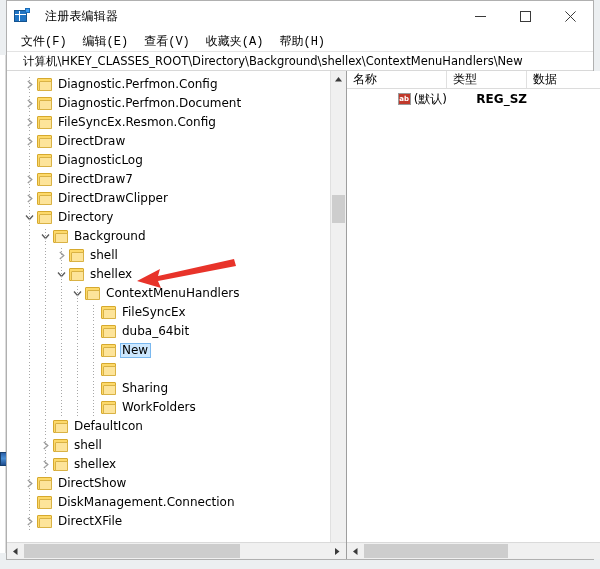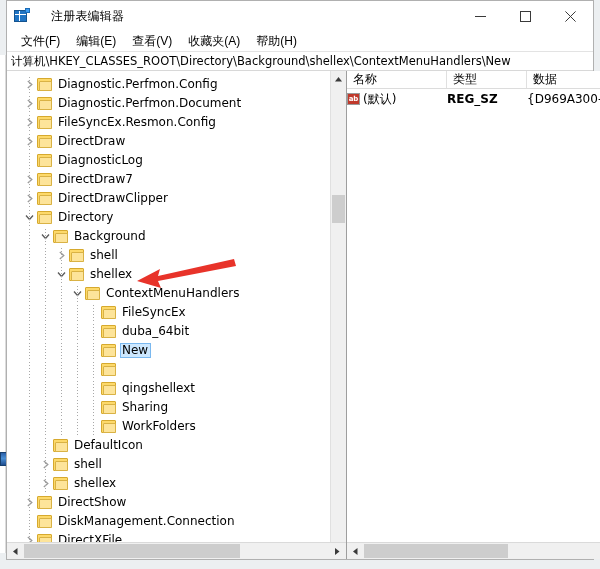--- a/index.html
+++ b/index.html
@@ -48,47 +48,47 @@
     content:""; position:absolute; left:0; top:3px; width:100%; height:1px; background:#ffffff;
   }
   .app-icon .grid::after {
     content:""; position:absolute; left:4px; top:0; width:1px; height:100%; background:#ffffff;
   }
   .app-icon .dot {
     position:absolute; right:0; top:0; width:5px; height:5px;
     background:#3c9bf0; border:1px solid #1b6bb5; box-sizing:border-box;
   }
   .title-text {
-    margin-left:21px; font-size:12px; color:#000000;
+    margin-left:15px; font-size:12px; color:#000000;
     font-family:"DejaVu Sans","Liberation Sans",sans-serif;
     letter-spacing:0.2px;
   }
   .caption-buttons { position:absolute; right:0; top:0; height:30px; display:flex; }
   .cap-btn {
     width:45px; height:30px; display:flex; align-items:center; justify-content:center;
     background:transparent;
   }
   .cap-btn svg { display:block; }
 
   
   .menubar {
     height:20px; background:#ffffff; display:flex; align-items:center;
     padding-left:6px; flex:0 0 auto;
   }
   .menu-item {
     font-size:12px; color:#000; padding:1px 8px;
-    font-family:Liberation Sans, sans-serif;
+    font-family:Liberation Mono, monospace;
     white-space:nowrap;
   }
 
   
   .addressbar {
     height:18px; background:#ffffff;
     border-top:1px solid #e3e3e3; border-bottom:1px solid #d8d8d8;
-    display:flex; align-items:center; padding-left:4px; flex:0 0 auto;
+    display:flex; align-items:center; padding-left:16px; flex:0 0 auto;
     overflow:hidden;
   }
   .address-text {
     font-size:11.5px; color:#000; white-space:nowrap;
     font-family:"DejaVu Sans","Liberation Sans",sans-serif;
   }
 
   
   .panes { flex:1 1 auto; display:flex; min-height:0; background:#ffffff; }
 
@@ -180,21 +180,21 @@
     border-right:1px solid #e0e0e0; padding-left:6px;
     font-size:12px; color:#000;
     font-family:"DejaVu Sans","Liberation Sans",sans-serif;
     white-space:nowrap; overflow:hidden;
   }
   .lv-body { flex:1 1 auto; overflow:hidden; background:#ffffff; position:relative; }
   .lv-row { height:20px; display:flex; align-items:center; }
   .lv-cell {
     box-sizing:border-box; padding-left:0; font-size:12px; color:#000;
     font-family:"DejaVu Sans","Liberation Sans",sans-serif;
-    white-space:nowrap; overflow:hidden; display:flex; align-items:center;
+    white-space:nowrap; overflow:hidden; display:flex; align-items:center;justify-content:flex-end;
   }
   .ab-icon {
     width:13px; height:12px; flex:0 0 auto; margin-right:3px; position:relative;
     background:#ffffff; border:1px solid #9a9a9a; box-sizing:border-box;
   }
   .ab-icon .ab-txt {
     position:absolute; left:0; right:0; top:0; bottom:0;
     font-size:7px; line-height:10px; text-align:center; color:#ffffff;
     background:#c0392b; font-weight:bold;
     font-family:"DejaVu Sans","Liberation Sans",sans-serif;
@@ -507,36 +507,20 @@
                   <div class="guide" style="left: 54px;"></div>
                   <div class="guide" style="left: 70px;"></div>
                   <div class="guide" style="left: 86px;"></div>
                 </div>
                 <div style="width: 78px; flex: 0 0 auto;"></div>
                 <div class="chev"></div>
                 <div class="folder">
                   <div class="f-back"></div>
                   <div class="f-front"></div>
                 </div>
-              </div>
-              <div class="trow">
-                <div class="guides">
-                  <div class="guide" style="left: 22px;"></div>
-                  <div class="guide" style="left: 38px;"></div>
-                  <div class="guide" style="left: 54px;"></div>
-                  <div class="guide" style="left: 70px;"></div>
-                  <div class="guide" style="left: 86px;"></div>
-                </div>
-                <div style="width: 78px; flex: 0 0 auto;"></div>
-                <div class="chev"></div>
-                <div class="folder">
-                  <div class="f-back"></div>
-                  <div class="f-front"></div>
-                </div>
-                <div class="tlabel">qingshellext</div>
               </div>
               <div class="trow">
                 <div class="guides">
                   <div class="guide" style="left: 22px;"></div>
                   <div class="guide" style="left: 38px;"></div>
                   <div class="guide" style="left: 54px;"></div>
                   <div class="guide" style="left: 70px;"></div>
                   <div class="guide" style="left: 86px;"></div>
                 </div>
                 <div style="width: 78px; flex: 0 0 auto;"></div>

